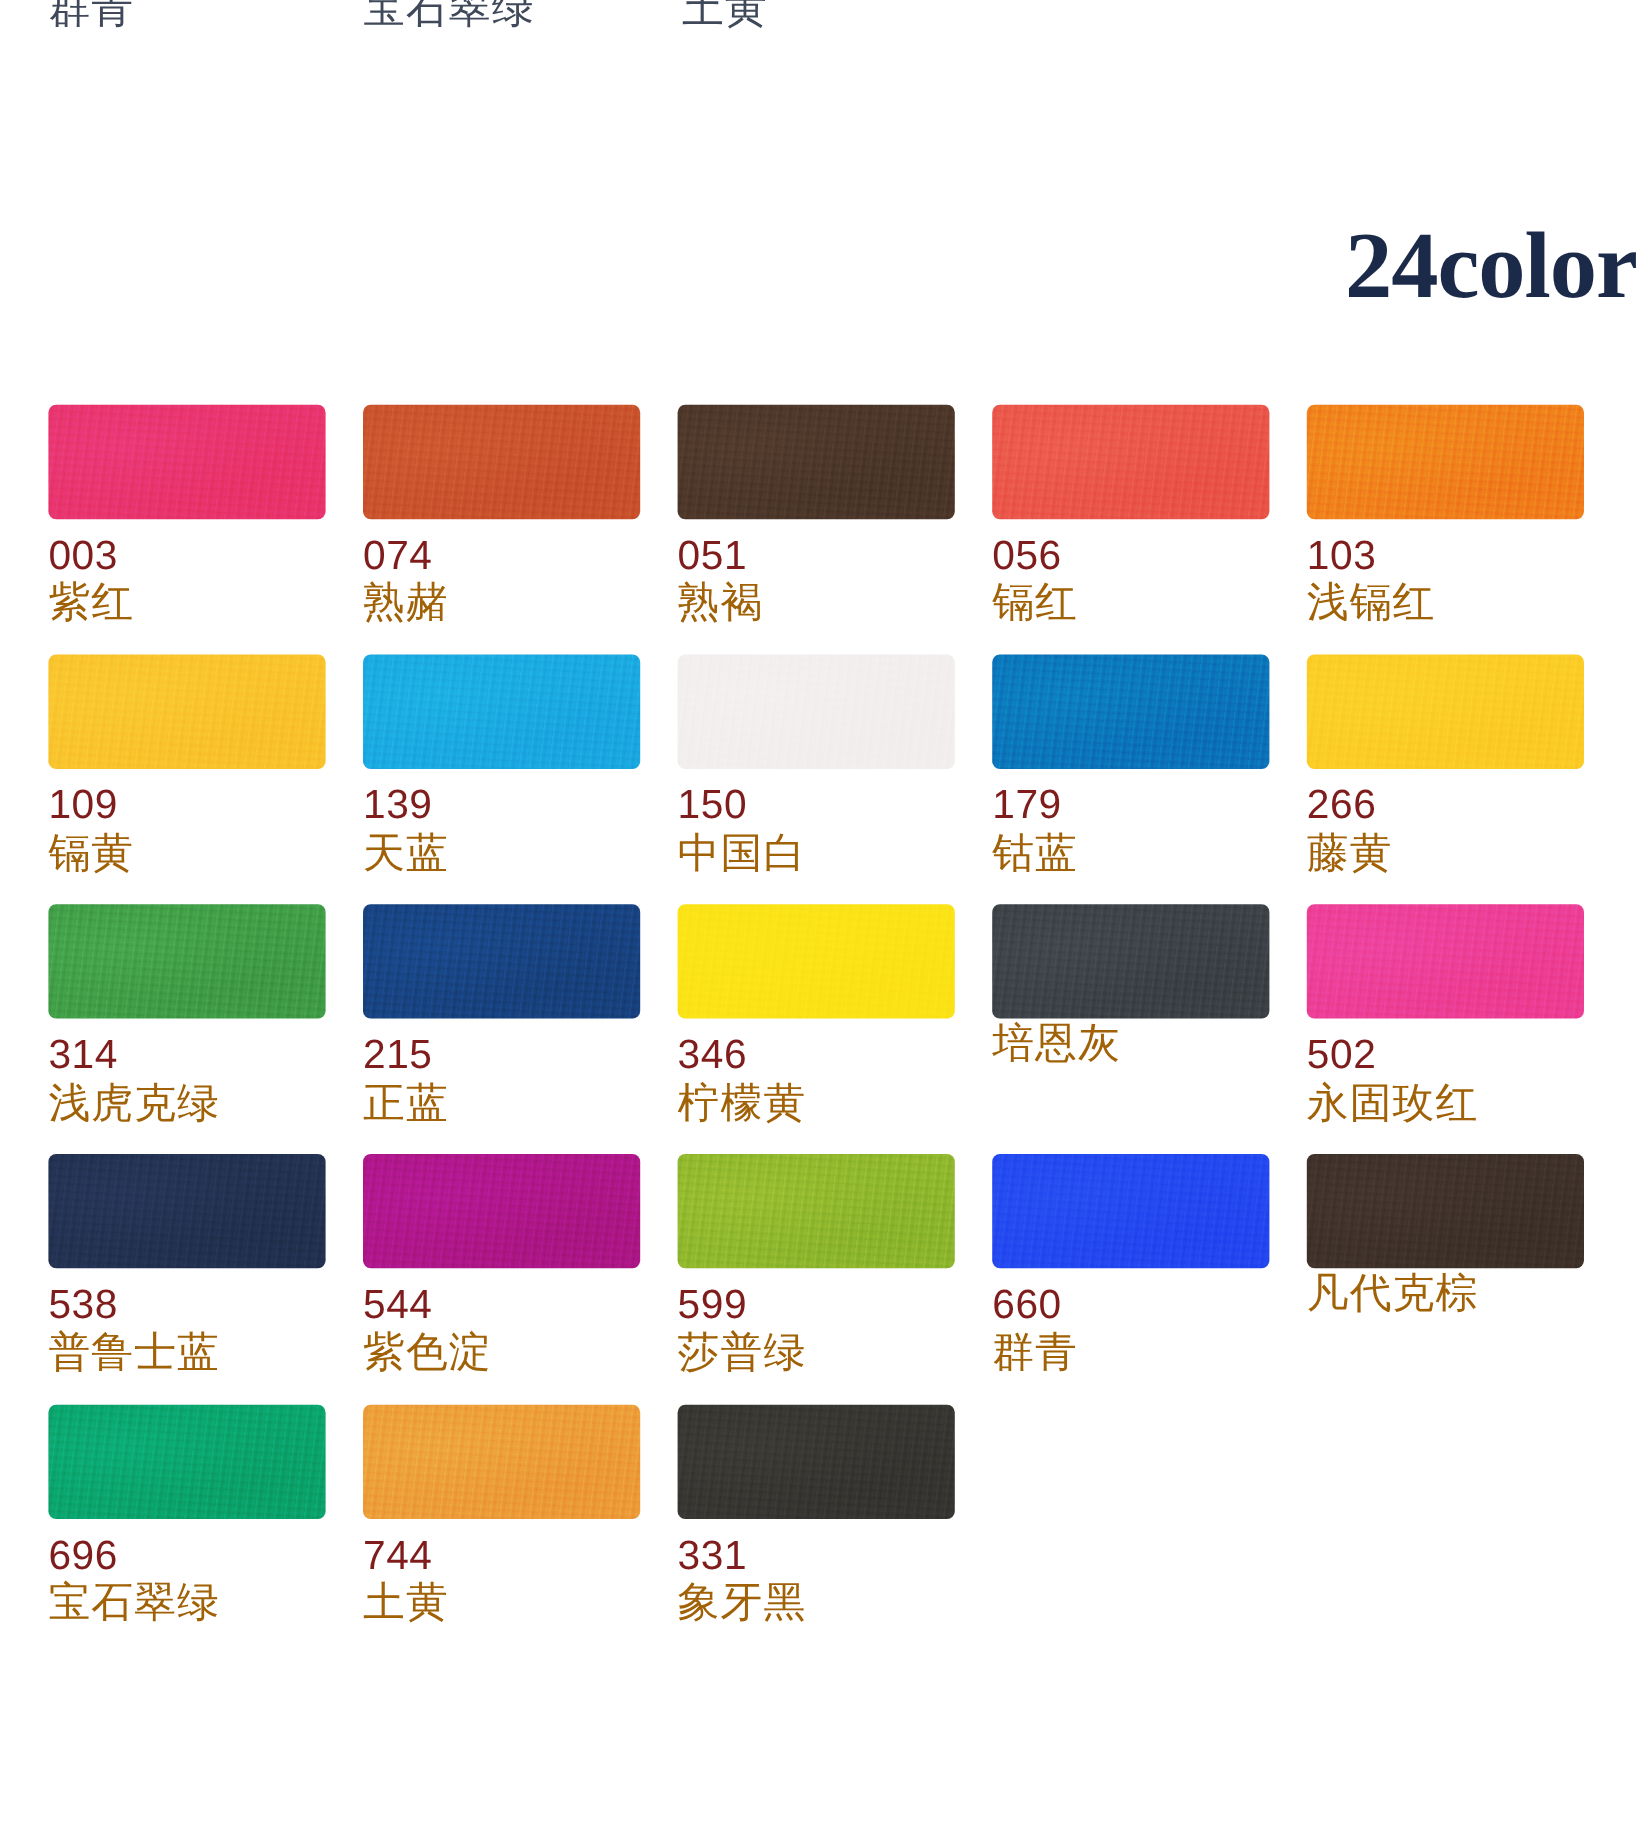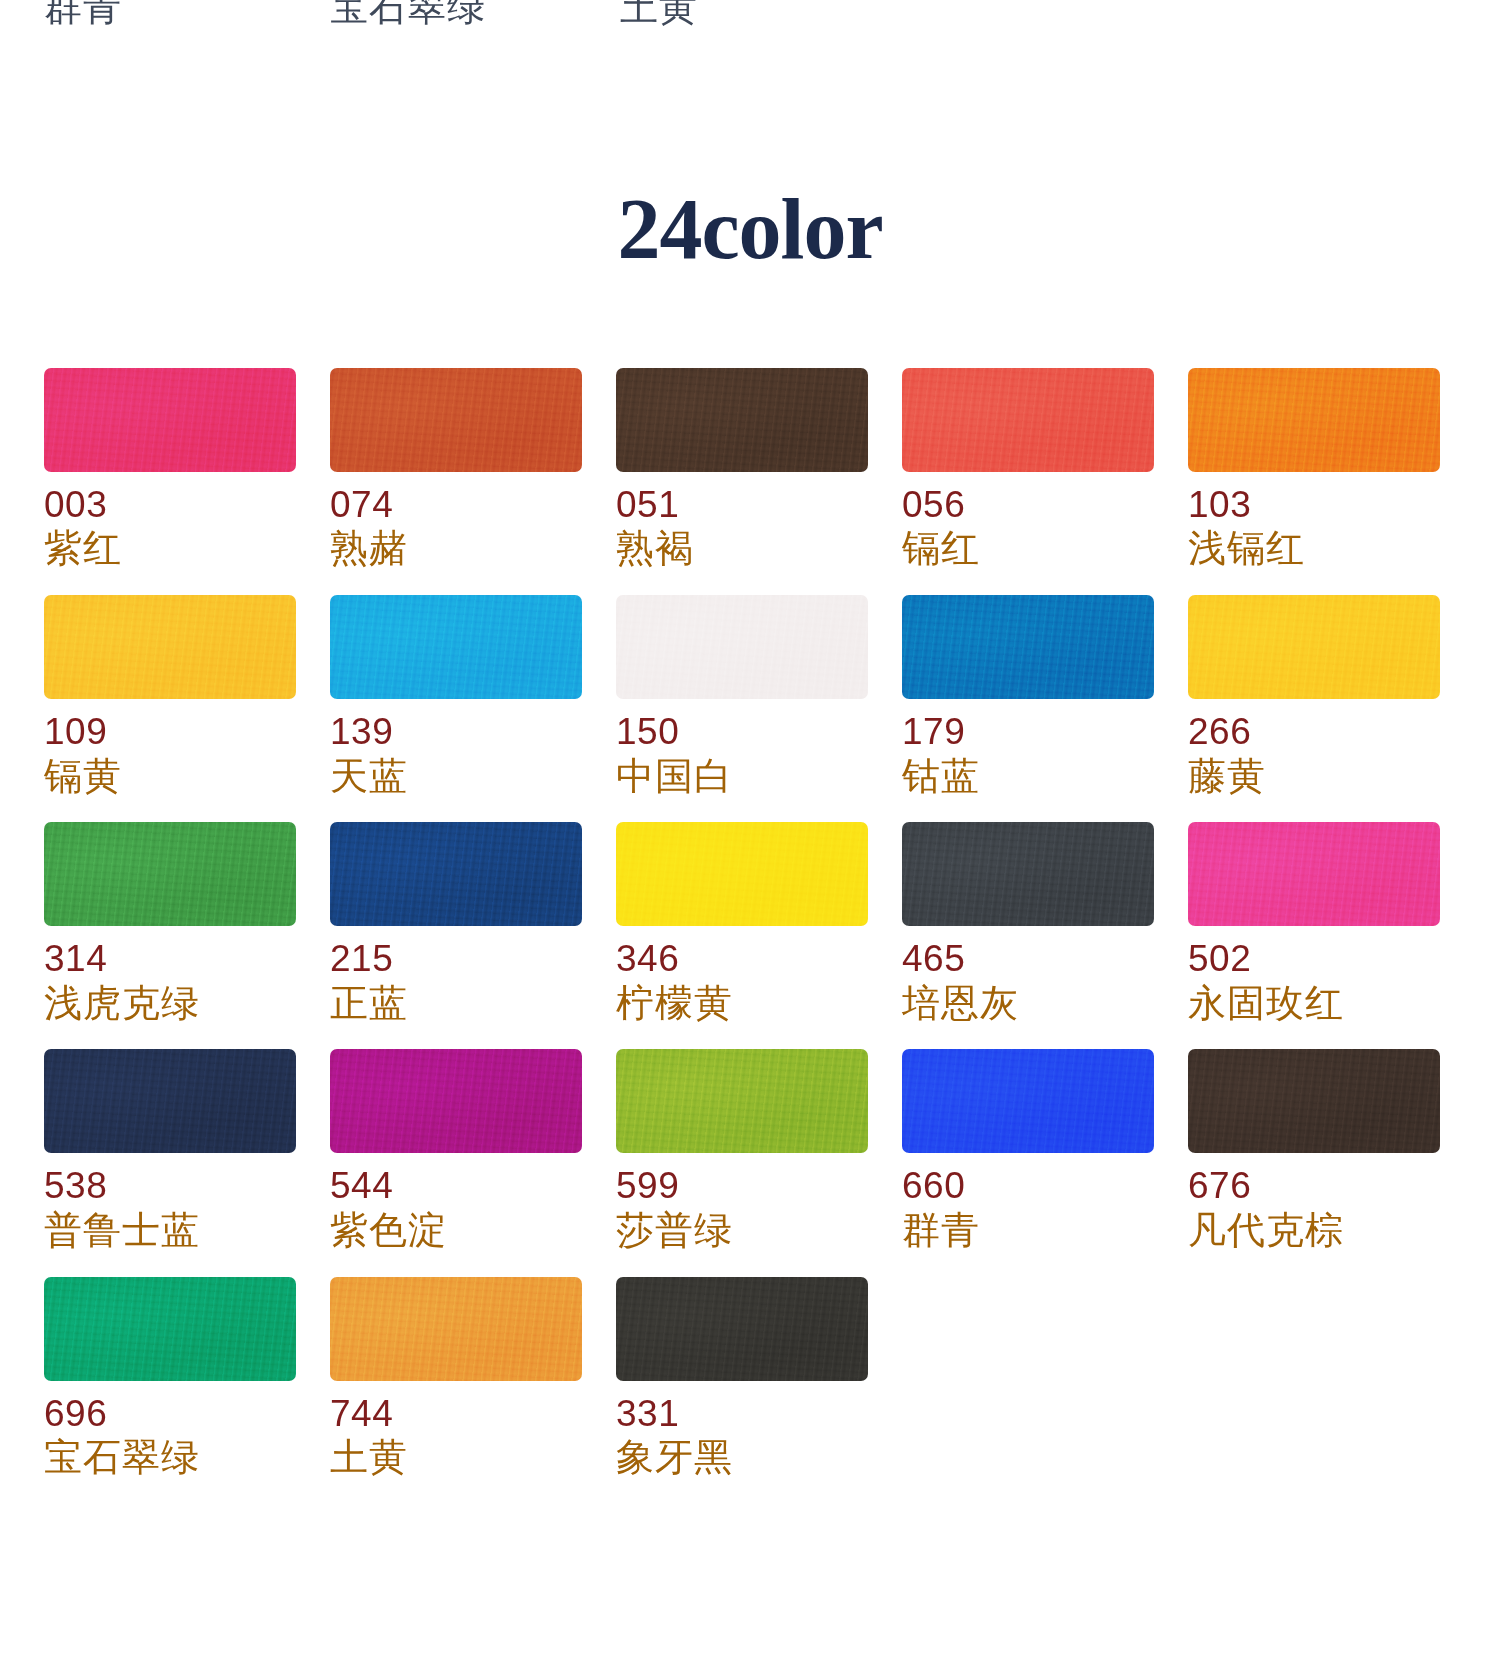--- a/index.html
+++ b/index.html
@@ -44,21 +44,22 @@
     width: 1500px;
     text-align: center;
   }
   .page-title {
     font-family: "Liberation Serif", "DejaVu Serif", serif;
     font-size: 86px;
     font-weight: 700;
     color: #1c2a4a;
     letter-spacing: -1px;
     line-height: 1;
-    margin: 0;
+    margin: 12px;
+    text-align: right;
   }
 
   
   .swatch-grid {
     position: absolute;
     top: 368px;
     left: 44px;
     width: 1412px;
     display: grid;
     grid-template-columns: repeat(5, 252px);
@@ -216,21 +217,20 @@
       <div class="swatch-chip" style="background: rgb(251, 226, 22);">
         <div class="tex"></div>
       </div>
       <div class="swatch-code">346</div>
       <div class="swatch-name">柠檬黄</div>
     </div>
     <div class="swatch-cell">
       <div class="swatch-chip" style="background: rgb(59, 64, 69);">
         <div class="tex"></div>
       </div>
-      <div class="swatch-code">465</div>
       <div class="swatch-name">培恩灰</div>
     </div>
     <div class="swatch-cell">
       <div class="swatch-chip" style="background: rgb(236, 61, 147);">
         <div class="tex"></div>
       </div>
       <div class="swatch-code">502</div>
       <div class="swatch-name">永固玫红</div>
     </div>
     <div class="swatch-cell">
@@ -258,21 +258,20 @@
       <div class="swatch-chip" style="background: rgb(34, 70, 240);">
         <div class="tex"></div>
       </div>
       <div class="swatch-code">660</div>
       <div class="swatch-name">群青</div>
     </div>
     <div class="swatch-cell">
       <div class="swatch-chip" style="background: rgb(61, 48, 41);">
         <div class="tex"></div>
       </div>
-      <div class="swatch-code">676</div>
       <div class="swatch-name">凡代克棕</div>
     </div>
     <div class="swatch-cell">
       <div class="swatch-chip" style="background: rgb(11, 161, 106);">
         <div class="tex"></div>
       </div>
       <div class="swatch-code">696</div>
       <div class="swatch-name">宝石翠绿</div>
     </div>
     <div class="swatch-cell">

